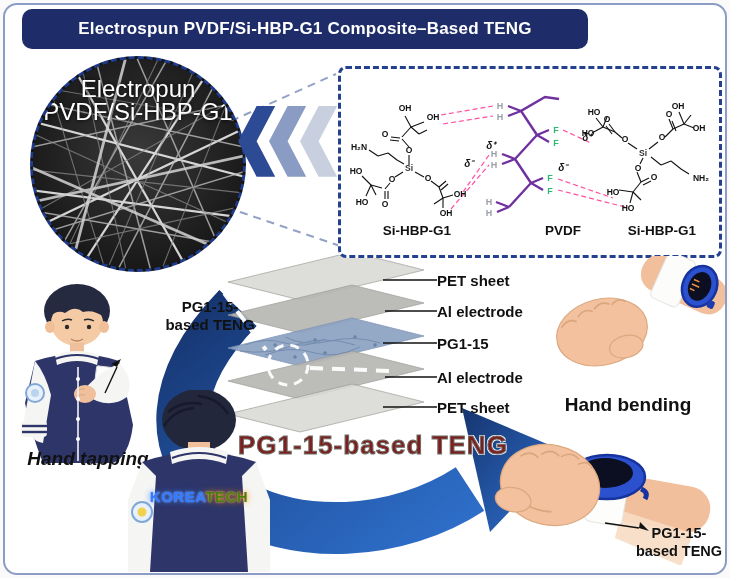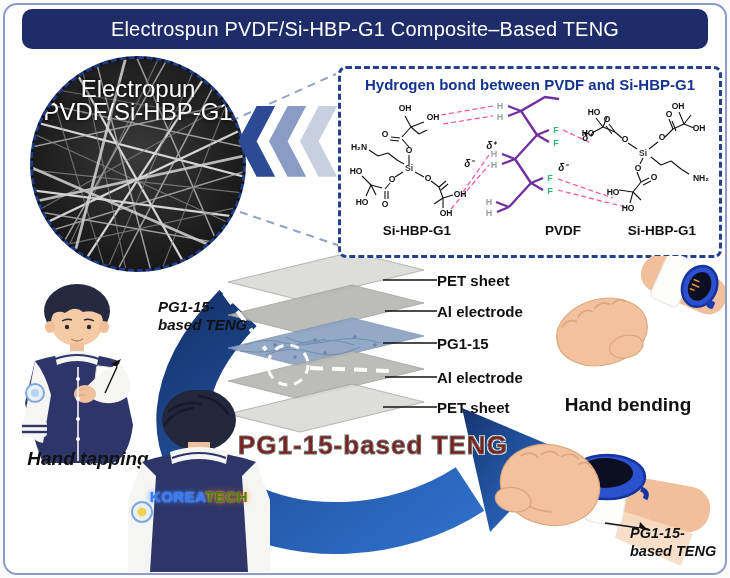--- a/index.html
+++ b/index.html
@@ -1,43 +1,43 @@
 <!DOCTYPE html>
 <html><head>
 <meta charset="utf-8">
 <style>
   html,body{margin:0;padding:0;}
   body{width:730px;height:578px;position:relative;background:#fafafa;
        font-family:"Liberation Sans",sans-serif;overflow:hidden;}
   .frame{position:absolute;left:3px;top:3px;width:720px;height:568px;
          border:2px solid #8d9cc5;border-radius:14px;background:#ffffff;}
   .abs{position:absolute;}
-  .title-banner{position:absolute;left:22px;top:9px;width:686px;height:40px;
+  .title-banner{position:absolute;left:22px;top:9px;width:566px;height:40px;
     background:#1e2d69;border-radius:10px;display:flex;align-items:center;justify-content:center;
-    color:#fff;font-weight:normal;font-size:20px;letter-spacing:.2px;}
+    color:#fff;font-weight:bold;font-size:17px;letter-spacing:.2px;}
   
   .sem{position:absolute;left:30px;top:56px;width:210px;height:210px;border-radius:50%;
        border:3px dashed #1e3a8a;overflow:hidden;background:#141414;}
   .sem-label{position:absolute;left:0;top:18px;width:100%;text-align:center;color:#fff;
        font-size:24px;line-height:23px;text-shadow:0 0 4px #000;z-index:3;}
   
   .hpanel{position:absolute;left:338px;top:66px;width:378px;height:186px;
        border:3px dashed #24418f;border-radius:8px;background:#fff;}
   .hpanel-title{position:absolute;left:0;top:7px;width:100%;text-align:center;
        color:#16338e;font-weight:bold;font-size:15px;}
   .chem-label{position:absolute;top:154px;font-weight:bold;font-size:13.5px;color:#111;
        width:110px;text-align:right;}
   
   .layer-label{position:absolute;left:437px;width:120px;font-weight:bold;font-size:15px;color:#111;}
   .big-caption{position:absolute;left:238px;top:430px;font-size:26px;font-weight:bold;
        color:#7f1d1d;-webkit-text-stroke:1px #6d6d68;
        text-shadow:1px 1px 0 #fff,-1px -1px 0 #fff,1px -1px 0 #fff,-1px 1px 0 #fff;
        letter-spacing:1px;}
   .caption{position:absolute;font-weight:bold;font-size:19px;color:#111;text-align:center;}
-  .dev-label{position:absolute;font-weight:bold;font-size:15px;line-height:18px;color:#111;font-style:italic;}
+  .dev-label{position:absolute;font-weight:bold;font-size:15px;line-height:18px;color:#111;text-align:center;}
   .jacket-text{position:absolute;left:0;width:100%;text-align:center;font-size:15px;font-weight:bold;
        letter-spacing:.5px;}
   .k-blue{color:#3579ff;text-shadow:0 0 6px #2f7dff,0 0 2px #bcd4ff;}
   .k-orange{color:#4d7c0f;text-shadow:0 0 6px #ff8c00,0 0 2px #ffd9a0;}
   svg text{font-family:"Liberation Sans",sans-serif;}
 </style>
 </head>
 <body>
 
 <div class="frame"></div>
@@ -156,21 +156,20 @@
   </div>
 </div>
 
 <svg class="abs" style="left:238px;top:106px;" width="100" height="114" viewBox="0 0 100 114">
   <polygon points="30,0 60,0 30,57 60,114 30,114 0,57" fill="#2c4b94" transform="translate(0,0) scale(0.62)"></polygon>
   <polygon points="30,0 60,0 30,57 60,114 30,114 0,57" fill="#8b9cc4" transform="translate(31,0) scale(0.62)"></polygon>
   <polygon points="30,0 60,0 30,57 60,114 30,114 0,57" fill="#c8d0e0" transform="translate(62,0) scale(0.62)"></polygon>
 </svg>
 
 <div class="hpanel">
-  <div class="hpanel-title">Hydrogen bond between PVDF and Si-HBP-G1</div>
   <svg style="position:absolute;left:4px;top:26px;" width="368" height="126" viewBox="0 0 368 126">
 
     <g stroke="#ff4fa0" stroke-width="1.2" stroke-dasharray="5 3" fill="none">
       <line x1="96" y1="20" x2="148" y2="11"></line>
       <line x1="98" y1="29" x2="148" y2="21"></line>
       <line x1="118" y1="97" x2="144" y2="60"></line>
       <line x1="106" y1="114" x2="144" y2="70"></line>
       <line x1="218" y1="35" x2="246" y2="48"></line>
       <line x1="213" y1="84" x2="268" y2="103"></line>
       <line x1="213" y1="95" x2="284" y2="113"></line>

